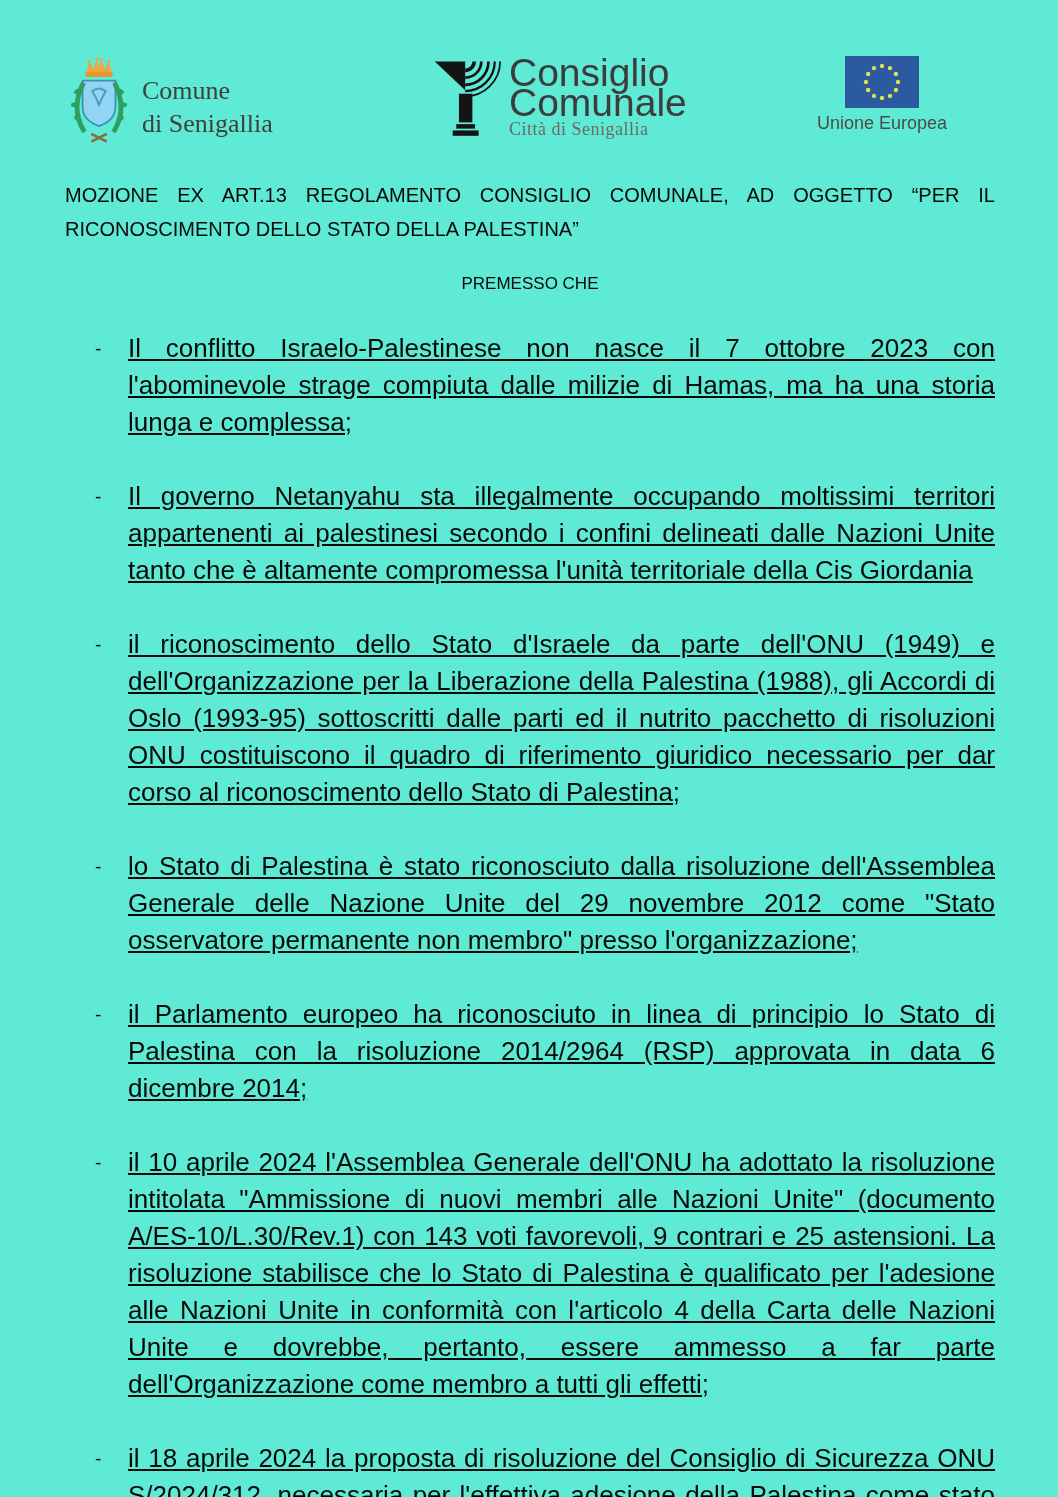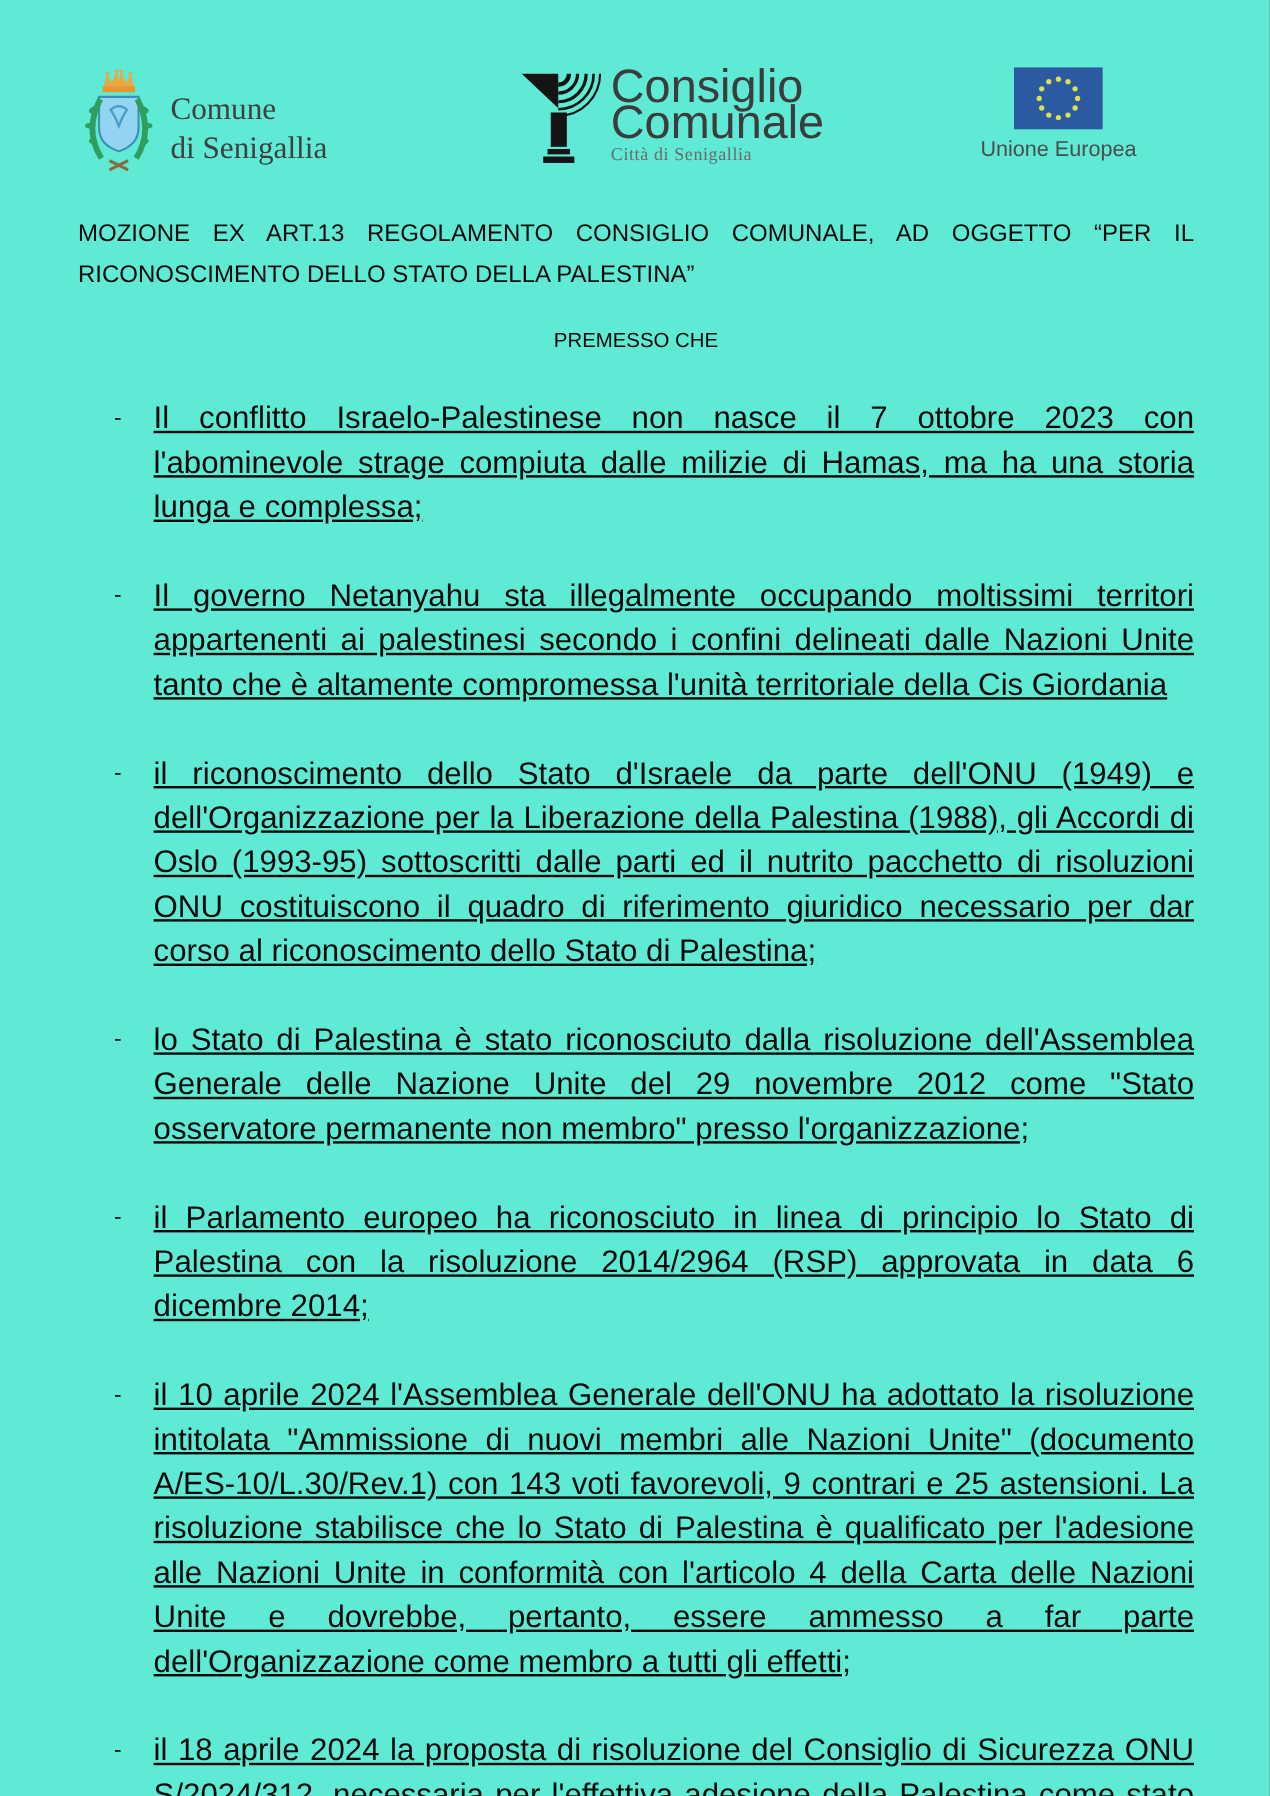--- a/index.html
+++ b/index.html
@@ -27,21 +27,21 @@
     font-size:26px; line-height:33px; color:#3f3f3f;
     margin-left:14px; margin-top:18px;
   }
   .consiglio-text { margin-left:8px; margin-top:2px; }
   .consiglio-big {
     font-family:Liberation Sans, sans-serif;
     font-size:39px; line-height:30px; color:#3c3c3c;
   }
   .consiglio-small {
     font-family:"Liberation Serif", serif;
-    font-size:15px; line-height:17px; color:#6a6a6a;
+    font-size:18px; line-height:17px; color:#6a6a6a;
     margin-top:3px; letter-spacing:0.5px;
   }
   .eu-caption {
     font-size:18px; line-height:15px; color:#4c4c4c; margin-top:4px;
   }
 
   
   .recipients {
     text-align:right;
     font-size:19px; line-height:25px;

